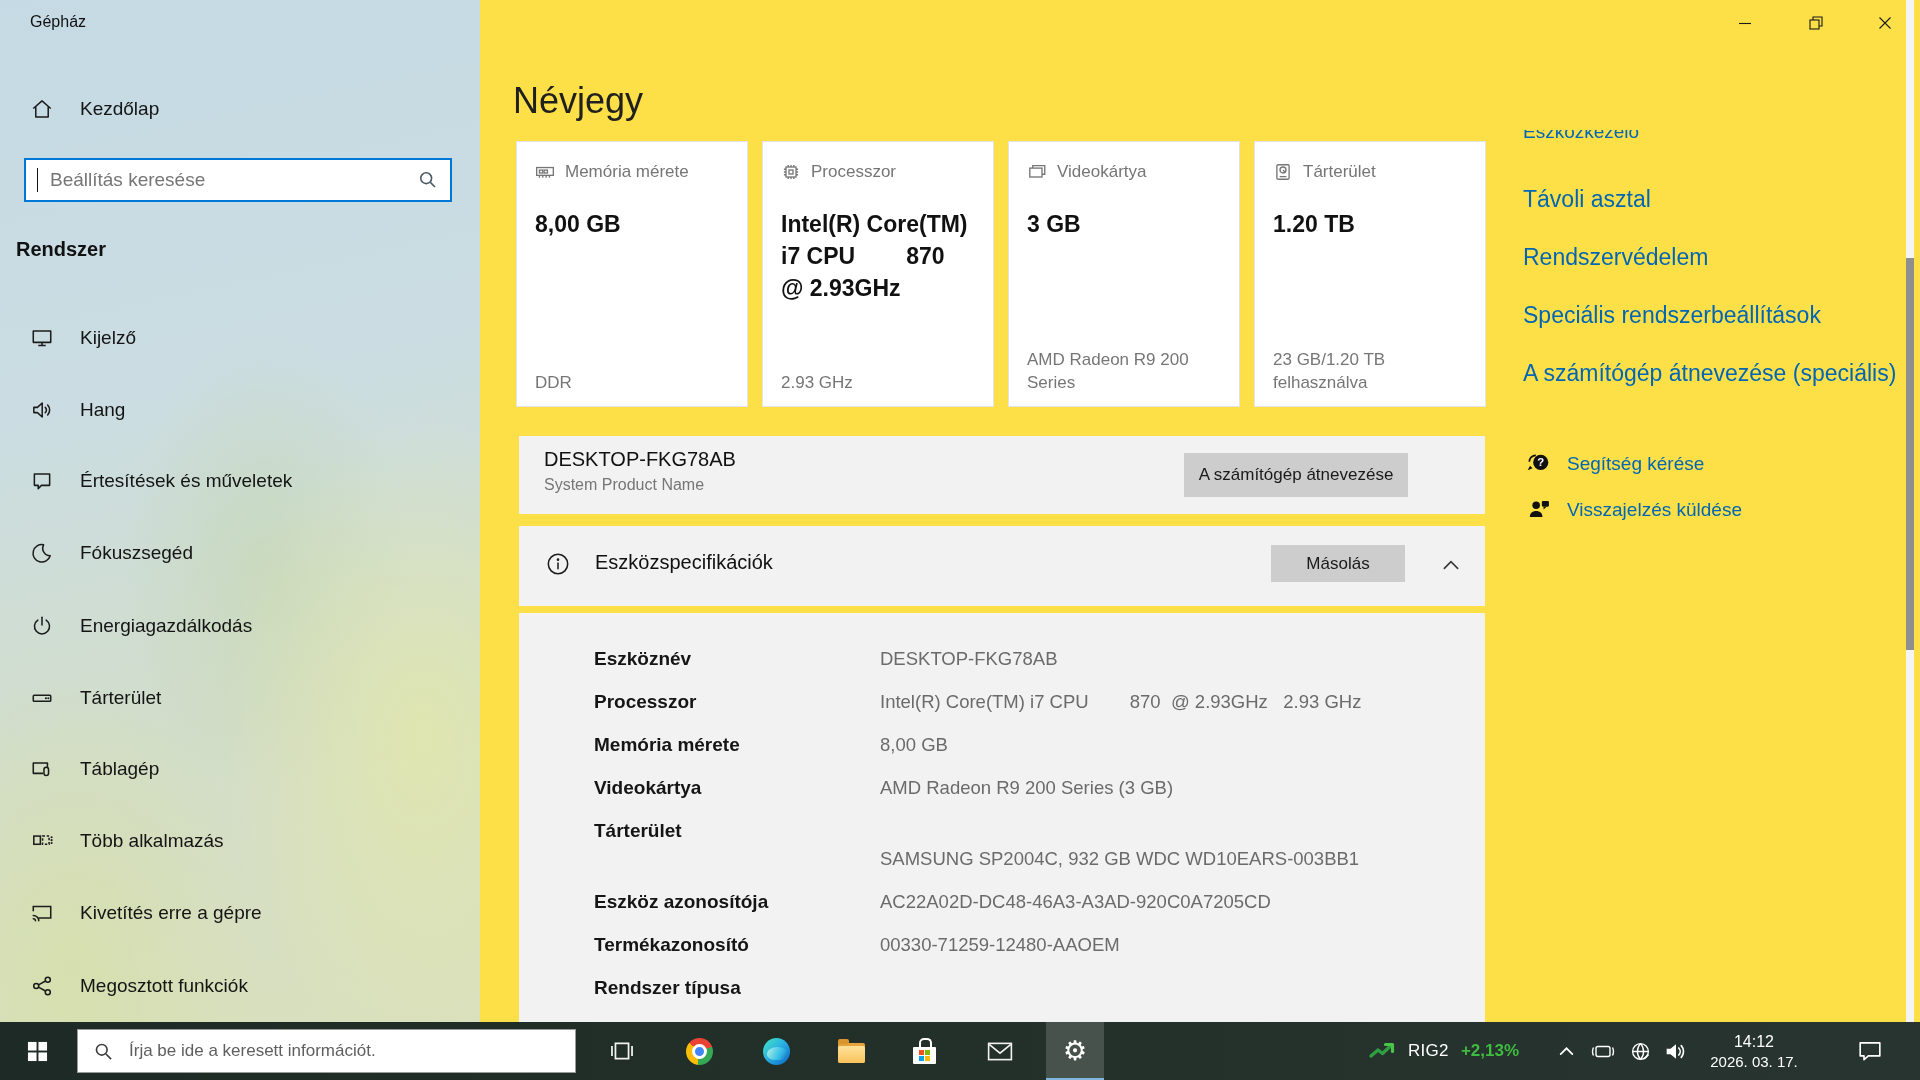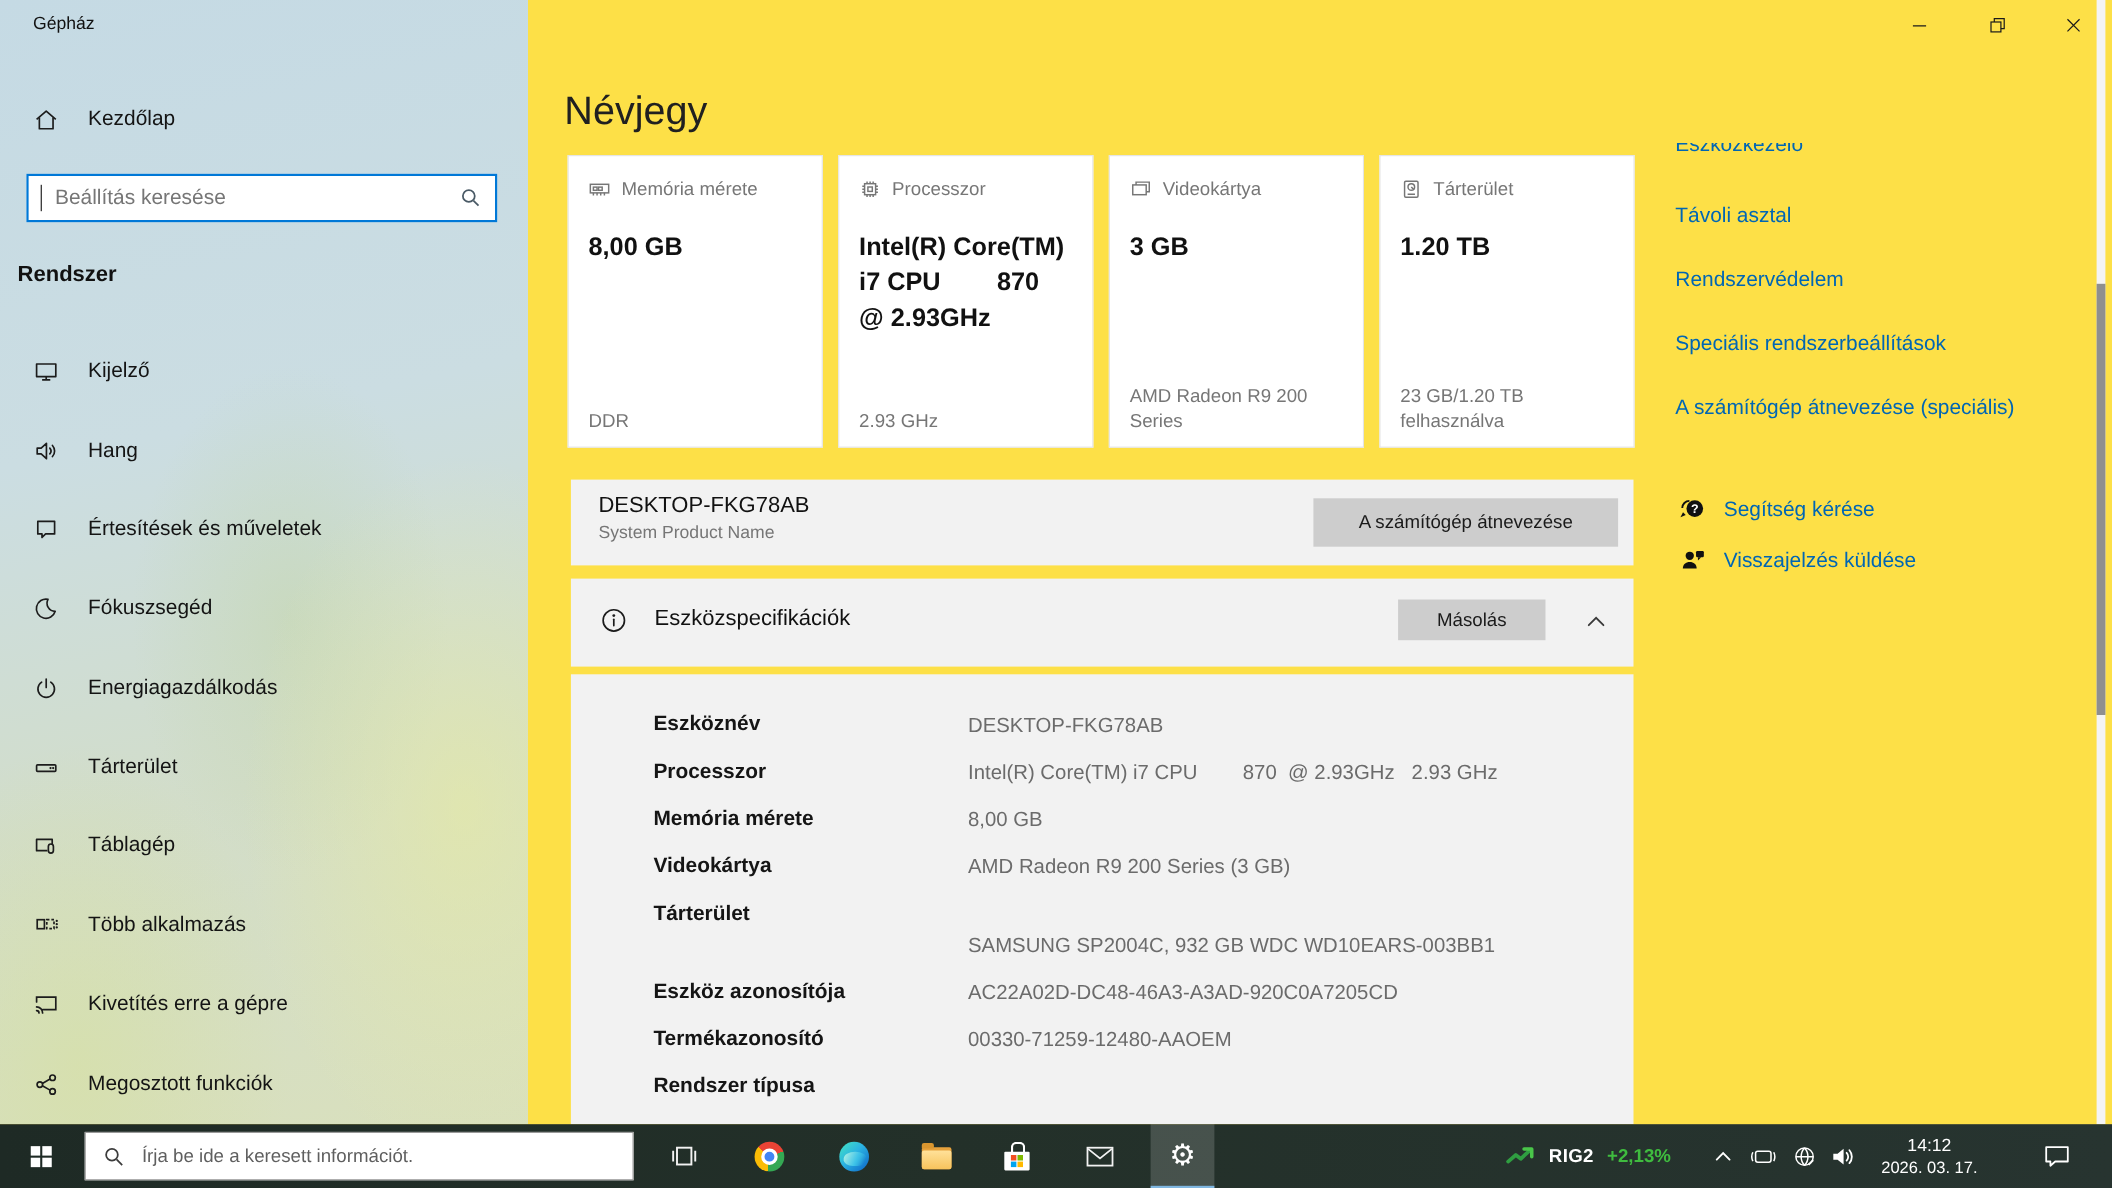--- a/index.html
+++ b/index.html
@@ -31,21 +31,21 @@
   .card .cfoot{position:absolute;left:18px;right:14px;bottom:12px;font-size:17px;color:#767676;line-height:23px;}
   .panel{position:absolute;left:519px;width:966px;background:#f2f2f2;box-sizing:border-box;}
   .gbtn{background:#cdcdcd;color:#1a1a1a;font-size:17px;display:flex;align-items:center;justify-content:center;cursor:default;}
   .devname{position:absolute;left:25px;top:12px;font-size:20px;color:#111;}
   .devsub{position:absolute;left:25px;top:40px;font-size:16px;color:#767676;}
   .spec-hdr-lbl{position:absolute;left:76px;top:25px;font-size:20px;color:#111;}
   .srow-l{position:absolute;left:75px;font-size:19px;font-weight:600;color:#151515;white-space:nowrap;}
   .srow-v{position:absolute;left:361px;width:540px;font-size:18.5px;color:#6b6b6b;white-space:pre-wrap;}
   .jline{text-align:justify;text-align-last:justify;}
   
-  .rlink{position:absolute;left:1523px;font-size:19px;color:#0066b4;white-space:nowrap;cursor:default;}
+  .rlink{position:absolute;left:1523px;font-size:23px;color:#0066b4;white-space:nowrap;cursor:default;}
   .clip{position:absolute;left:1523px;top:130px;height:17px;overflow:hidden;}
   .clip .rlink2{display:block;margin-top:-9px;font-size:19px;color:#0066b4;white-space:nowrap;}
   .helprow{position:absolute;display:flex;align-items:center;gap:16px;}
   .helprow .htxt{font-size:19px;color:#0066b4;white-space:nowrap;}
   
   .capbtn{position:absolute;top:0;width:64px;height:46px;display:flex;align-items:center;justify-content:center;}
   
   .sbtrack{position:absolute;left:1906px;top:0;width:8px;height:1022px;background:#f4f4f4;}
   .sbthumb{position:absolute;left:0;top:258px;width:8px;height:392px;background:#8f8f8f;}
   
@@ -65,21 +65,21 @@
     background:linear-gradient(115deg,#b7f3e4 0%,#3ec3e8 55%,rgba(12,98,198,0) 85%);}
   .folder{width:27px;height:20px;position:relative;background:linear-gradient(#e8a33d,#d9962f);border-radius:2px;margin-top:3px;}
   .folder::before{content:"";position:absolute;top:-4px;left:0;width:11px;height:5px;background:#d9962f;border-radius:2px 2px 0 0;}
   .folder::after{content:"";position:absolute;left:0;right:0;top:3px;bottom:0;background:linear-gradient(#ffe199,#f7c35c);border-radius:2px;}
   .store{position:relative;width:24px;height:26px;}
   .store-handle{position:absolute;top:0;left:6px;width:9px;height:8px;border:2px solid #fff;border-bottom:none;border-radius:5px 5px 0 0;}
   .store-body{position:absolute;bottom:0;left:0;width:23px;height:17px;background:#fff;border-radius:1px;display:flex;align-items:center;justify-content:center;}
   .flag{display:grid;grid-template-columns:5px 5px;grid-template-rows:5px 5px;gap:1px;}
   .f1{background:#f25022;} .f2{background:#7fba00;} .f3{background:#00a4ef;} .f4{background:#ffb900;}
   .tray{position:absolute;top:0;height:58px;display:flex;align-items:center;}
-  .ticker-sym{font-size:17px;color:#fff;font-weight:700;letter-spacing:.3px;}
+  .ticker-sym{font-size:17px;color:#fff;font-weight:400;letter-spacing:.3px;}
   .ticker-chg{font-size:17px;color:#3fbc3f;font-weight:600;}
   .clock{position:absolute;left:1694px;top:0;width:120px;height:58px;display:flex;flex-direction:column;align-items:center;justify-content:center;color:#fff;}
   .clock .t{font-size:16px;line-height:20px;}
   .clock .d{font-size:15px;line-height:19px;}
   svg{display:block;}
 </style>
 </head>
 <body>
 
 <div id="screen">
@@ -272,21 +272,21 @@
       </span>
       <span>Tárterület</span>
     </div>
     <div class="cval">1.20 TB</div>
     <div class="cfoot">23 GB/1.20 TB felhasználva</div>
   </div>
 
   <div class="panel" style="top:436px;height:78px;">
     <div class="devname">DESKTOP-FKG78AB</div>
     <div class="devsub">System Product Name</div>
-    <div class="gbtn" style="position:absolute;left:665px;top:17px;width:277px;height:44px;margin-left:10px;">A számítógép átnevezése</div>
+    <div class="gbtn" style="position:absolute;left:665px;top:17px;width:224px;height:44px;">A számítógép átnevezése</div>
   </div>
 
   <div class="panel" style="top:526px;height:80px;">
     <span style="position:absolute;left:26px;top:25px;">
       <svg width="26" height="26" viewBox="0 0 22 22" fill="none" stroke="#1c1c1c" stroke-width="1.3" stroke-linecap="round">
         <circle cx="11" cy="11" r="8.2"></circle>
           <path d="M11 10.2 V15"></path>
           <path d="M11 7.3 v0.02" stroke-width="2.2"></path>
       </svg>
     </span>

